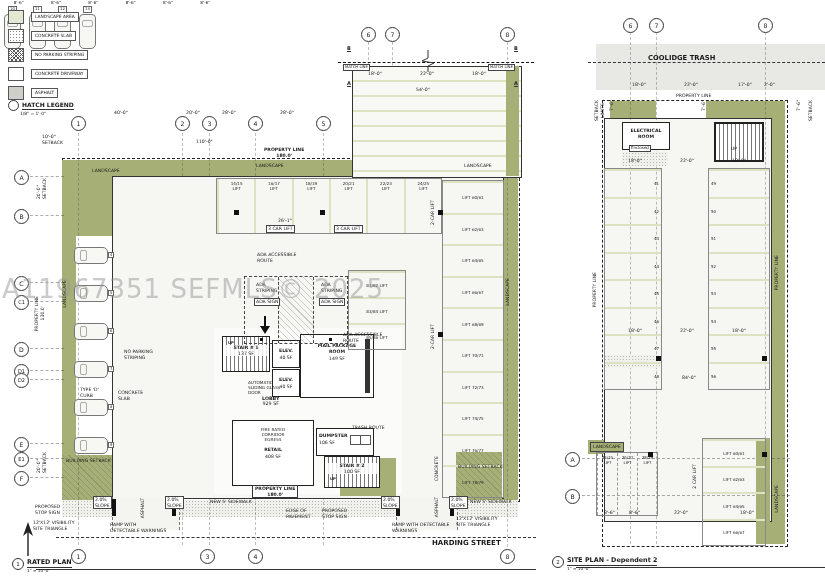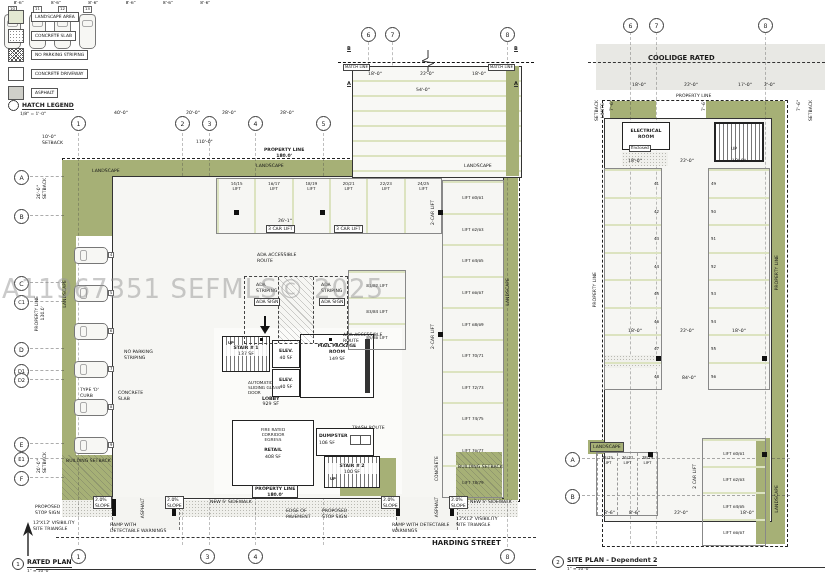--- a/index.html
+++ b/index.html
@@ -588,21 +588,21 @@
     <div class="tb-circ">1</div>
     <div>
       <div class="tb-name">RATED PLAN</div>
       <div class="tb-scale">1" = 10'-0"</div>
     </div>
   </div>
   <div class="abs" style="left:36px;top:569px;width:500px;border-top:.8px solid #333;z-index:39"></div>
 
   <div class="abs" style="left:596px;top:44px;width:229px;height:46px;background:#e8e8e4;z-index:2"></div>
   <div class="abs street-line" style="left:588px;top:62px;width:237px"></div>
-  <div class="street-label" style="left:648px;top:54px;font-size:6.8px">COOLIDGE RATED</div>
+  <div class="street-label" style="left:648px;top:54px;font-size:6.8px">COOLIDGE TRASH</div>
 
   <div class="abs" style="left:602px;top:100px;width:184px;height:445px;border:1.3px dashed #222;z-index:3"></div>
   <div class="abs green" style="left:610px;top:101px;width:46px;height:24px;z-index:4"></div>
   <div class="abs green" style="left:706px;top:101px;width:64px;height:24px;z-index:4"></div>
   <div class="abs green" style="left:770px;top:101px;width:15px;height:443px;z-index:4"></div>
   <div class="abs green" style="left:588px;top:440px;width:50px;height:14px;z-index:4"></div>
   <div class="abs green" style="left:756px;top:438px;width:14px;height:106px;z-index:11"></div>
   <div class="abs" style="left:604px;top:118px;width:166px;height:402px;border:1.1px solid #333;background:#f6f6f3;z-index:5"></div>
 
   <div class="room" style="left:622px;top:122px;width:46px;height:26px;z-index:10">

